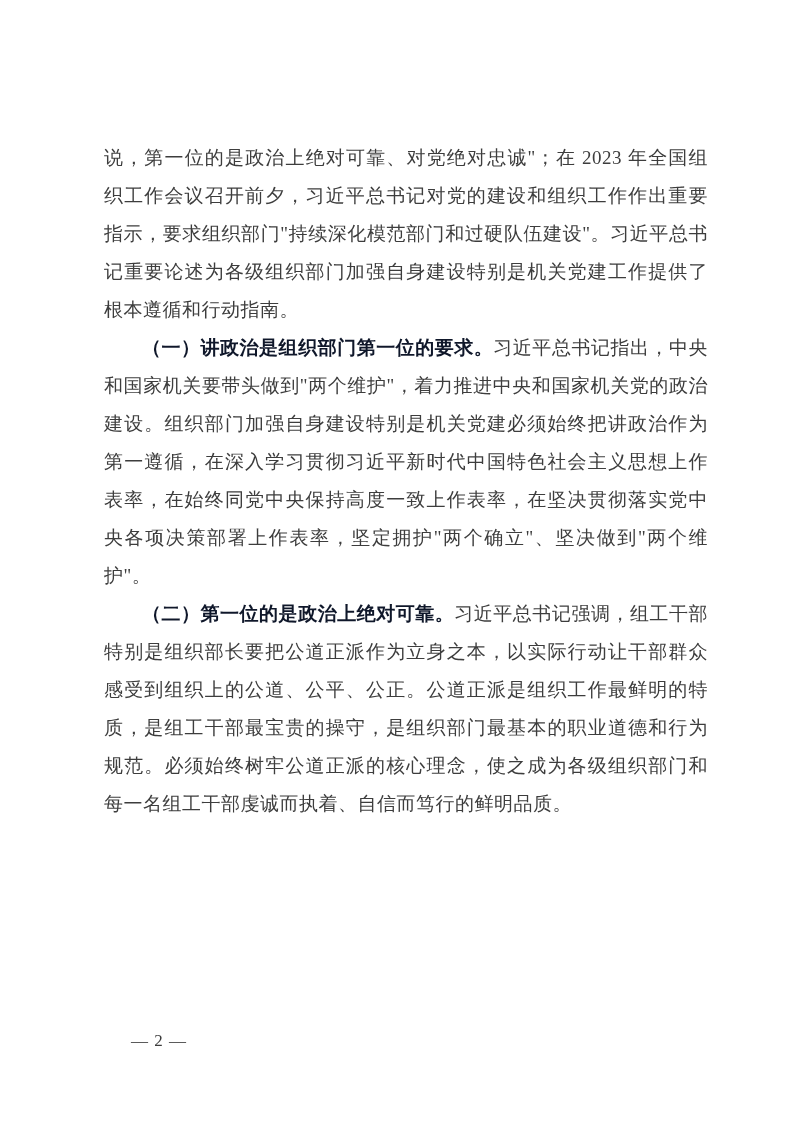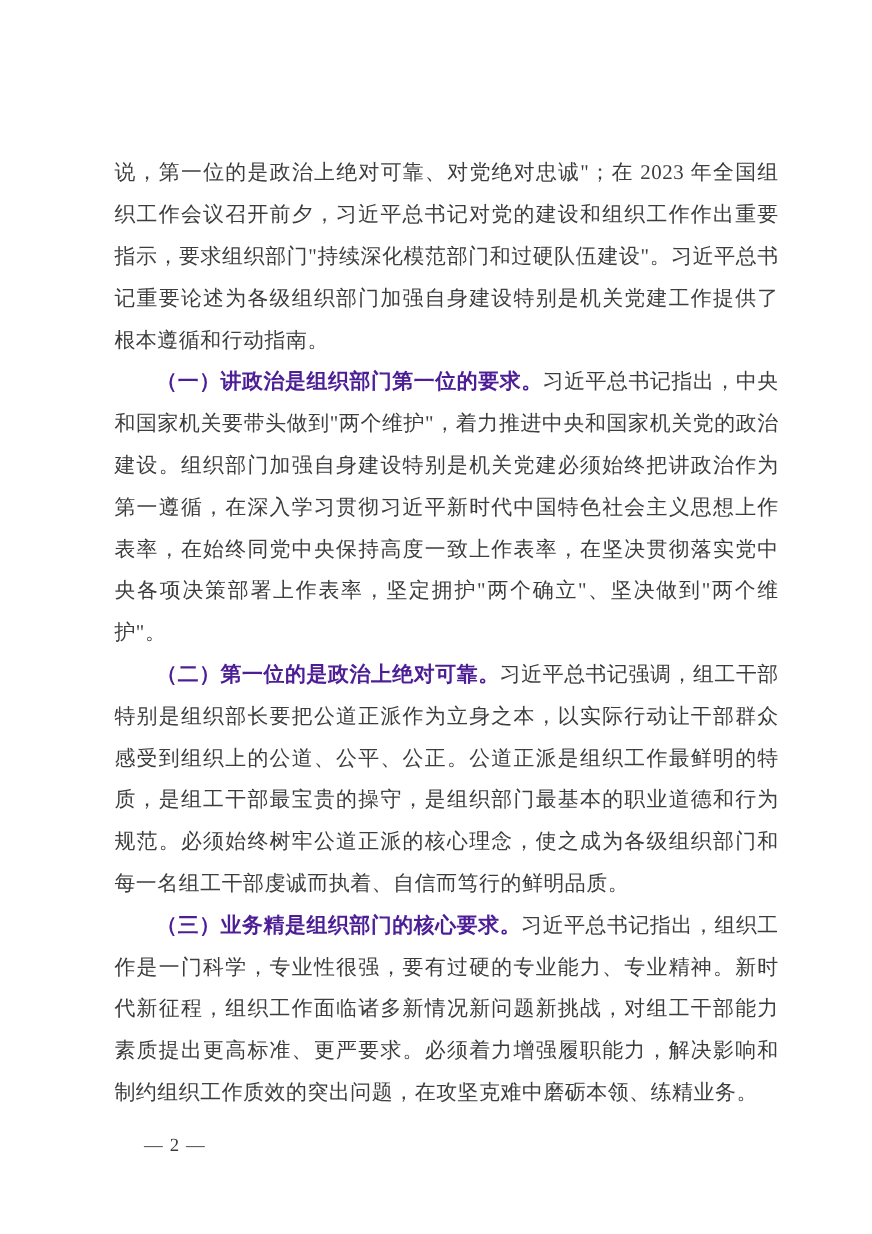--- a/index.html
+++ b/index.html
@@ -28,21 +28,21 @@
     line-height: 38px;
     color: #3d3d3d;
     text-align: justify;
     letter-spacing: 0.5px;
   }
   .content p.indent {
     text-indent: 2em;
   }
   .lead {
     font-weight: 700;
-    color: #4c1d95;
+    color: #0f172a;
   }
   .footer {
     position: absolute;
     left: 131px;
     top: 1030px;
     font-size: 17px;
     line-height: 22px;
     color: #3d3d3d;
     letter-spacing: 1px;
   }
@@ -52,20 +52,19 @@
 
 <div class="page">
   <div class="content">
 
     <p><span>说，第一位的是政治上绝对可靠、对党绝对忠诚"；在 2023 年全国组织工作会议召开前夕，习近平总书记对党的建设和组织工作作出重要指示，要求组织部门"持续深化模范部门和过硬队伍建设"。习近平总书记重要论述为各级组织部门加强自身建设特别是机关党建工作提供了根本遵循和行动指南。</span></p>
 
     <p class="indent"><span class="lead">（一）讲政治是组织部门第一位的要求。</span><span>习近平总书记指出，中央和国家机关要带头做到"两个维护"，着力推进中央和国家机关党的政治建设。组织部门加强自身建设特别是机关党建必须始终把讲政治作为第一遵循，在深入学习贯彻习近平新时代中国特色社会主义思想上作表率，在始终同党中央保持高度一致上作表率，在坚决贯彻落实党中央各项决策部署上作表率，坚定拥护"两个确立"、坚决做到"两个维护"。</span></p>
 
     <p class="indent"><span class="lead">（二）第一位的是政治上绝对可靠。</span><span>习近平总书记强调，组工干部特别是组织部长要把公道正派作为立身之本，以实际行动让干部群众感受到组织上的公道、公平、公正。公道正派是组织工作最鲜明的特质，是组工干部最宝贵的操守，是组织部门最基本的职业道德和行为规范。必须始终树牢公道正派的核心理念，使之成为各级组织部门和每一名组工干部虔诚而执着、自信而笃行的鲜明品质。</span></p>
 
-    <p class="indent"><span class="lead">（三）业务精是组织部门的核心要求。</span><span>习近平总书记指出，组织工作是一门科学，专业性很强，要有过硬的专业能力、专业精神。新时代新征程，组织工作面临诸多新情况新问题新挑战，对组工干部能力素质提出更高标准、更严要求。必须着力增强履职能力，解决影响和制约组织工作质效的突出问题，在攻坚克难中磨砺本领、练精业务。</span></p>
 
   </div>
 
   <div class="footer">
     <span>— 2 —</span>
   </div>
 </div>
 
 </body></html>

